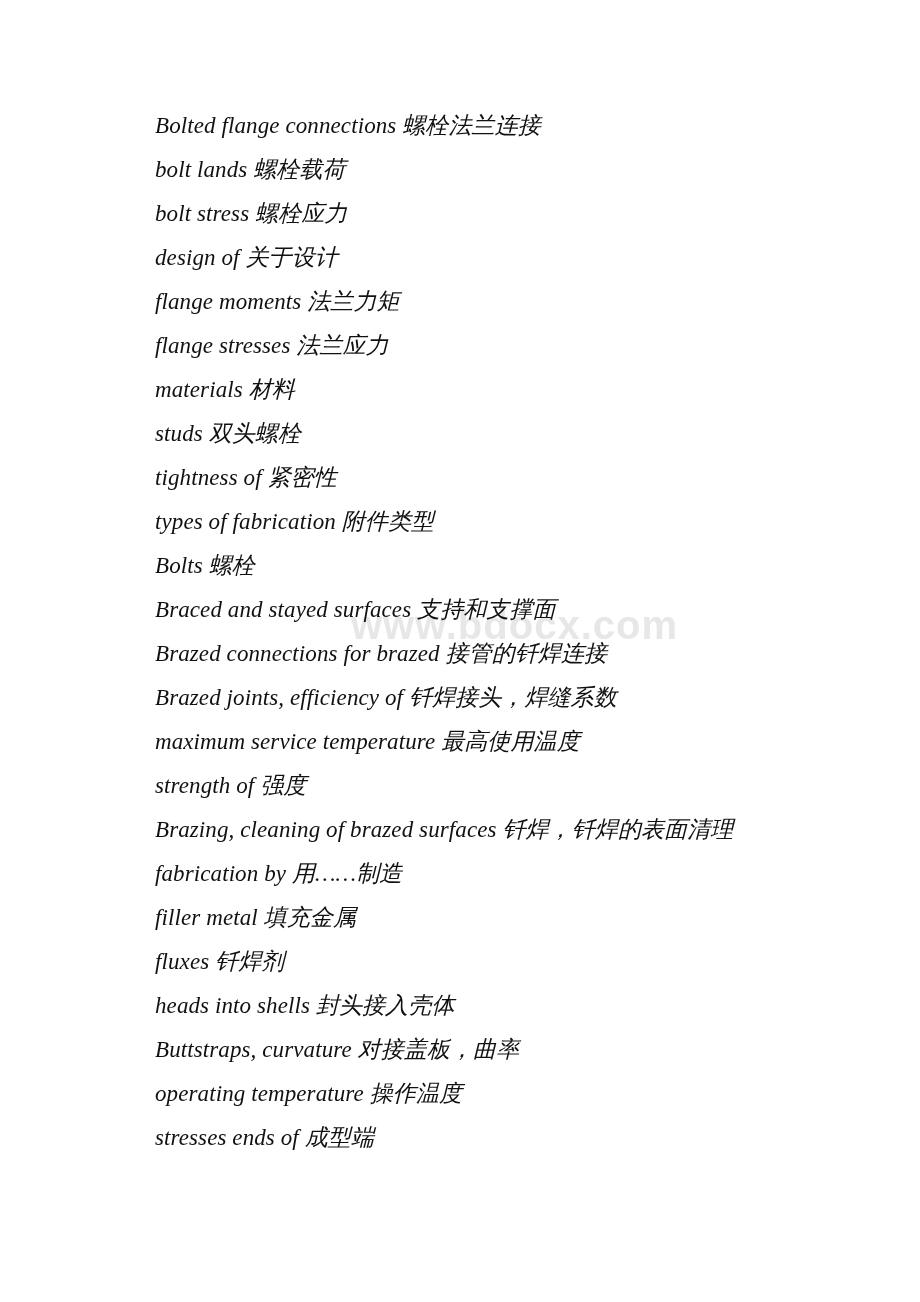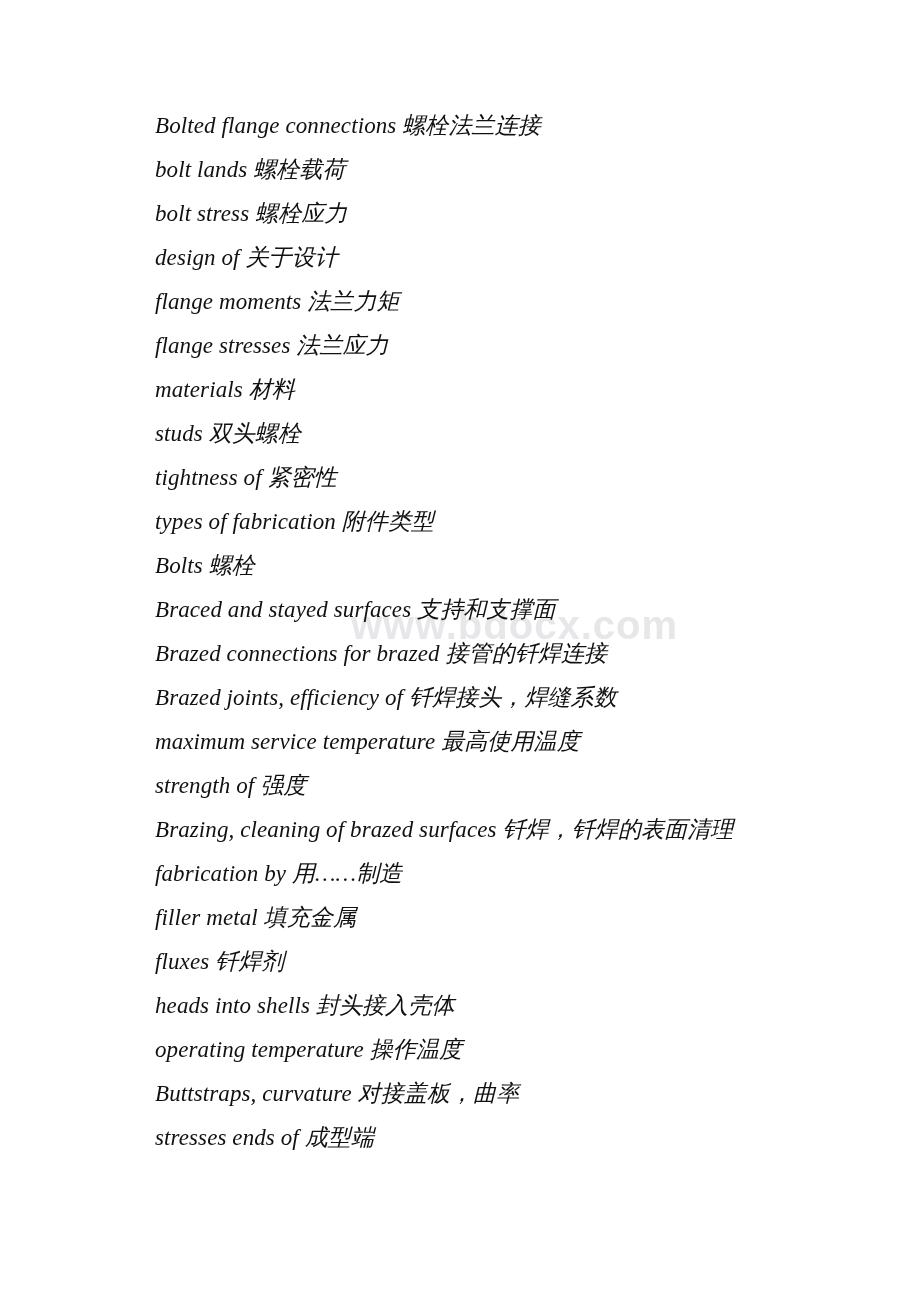--- a/index.html
+++ b/index.html
@@ -69,18 +69,18 @@
     <div class="entry">Braced and stayed surfaces 支持和支撑面</div>
     <div class="entry">Brazed connections for brazed 接管的钎焊连接</div>
     <div class="entry">Brazed joints, efficiency of 钎焊接头，焊缝系数</div>
     <div class="entry">maximum service temperature 最高使用温度</div>
     <div class="entry">strength of 强度</div>
     <div class="entry">Brazing, cleaning of brazed surfaces 钎焊，钎焊的表面清理</div>
     <div class="entry">fabrication by 用……制造</div>
     <div class="entry">filler metal 填充金属</div>
     <div class="entry">fluxes 钎焊剂</div>
     <div class="entry">heads into shells 封头接入壳体</div>
+    <div class="entry">Buttstraps, curvature 对接盖板，曲率</div>
     <div class="entry">operating temperature 操作温度</div>
-    <div class="entry">Buttstraps, curvature 对接盖板，曲率</div>
     <div class="entry">stresses ends of 成型端</div>
   </div>
 
 </div>
 
 </body></html>

